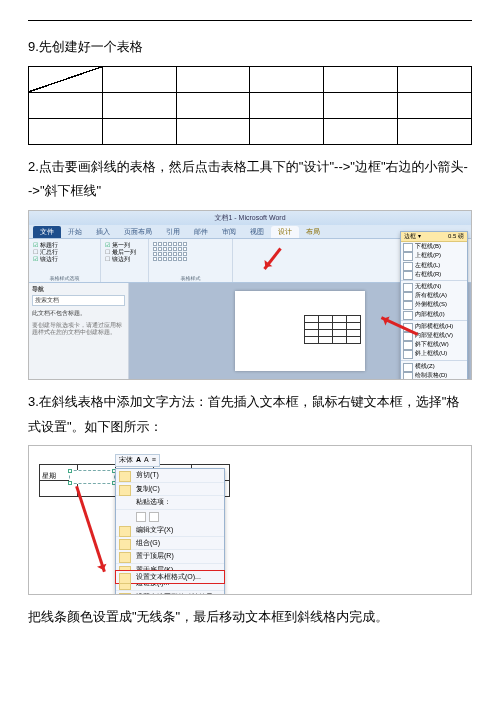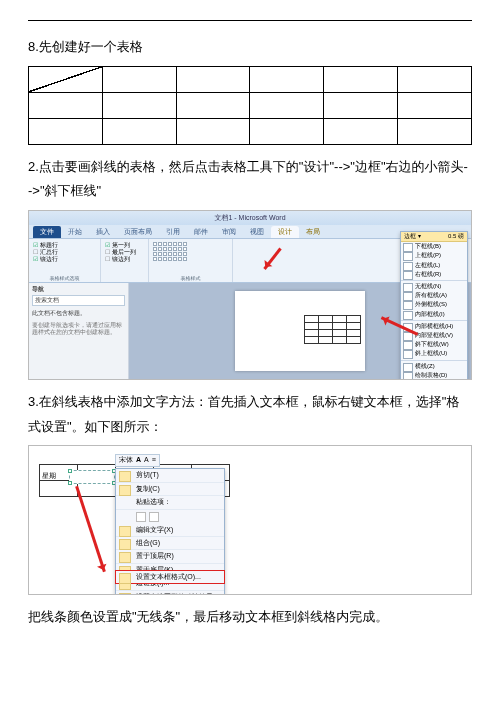--- a/index.html
+++ b/index.html
@@ -219,21 +219,21 @@
       transform: rotate(-18deg);
     }
     .ctx-arrow::after { content:"";position:absolute;bottom:-3px;left:-4px;
       border:5px solid transparent; border-top-color:#d22; }
   </style>
 </head>
 <body>
 
 <div class="top-rule"></div>
 
-<p class="step">8.先创建好一个表格</p>
+<p class="step">9.先创建好一个表格</p>
 
 <table class="demo-table">
   <tbody>
       <tr>
         <td class="diag-cell"></td>
         <td></td>
         <td></td>
         <td></td>
         <td></td>
         <td></td>

